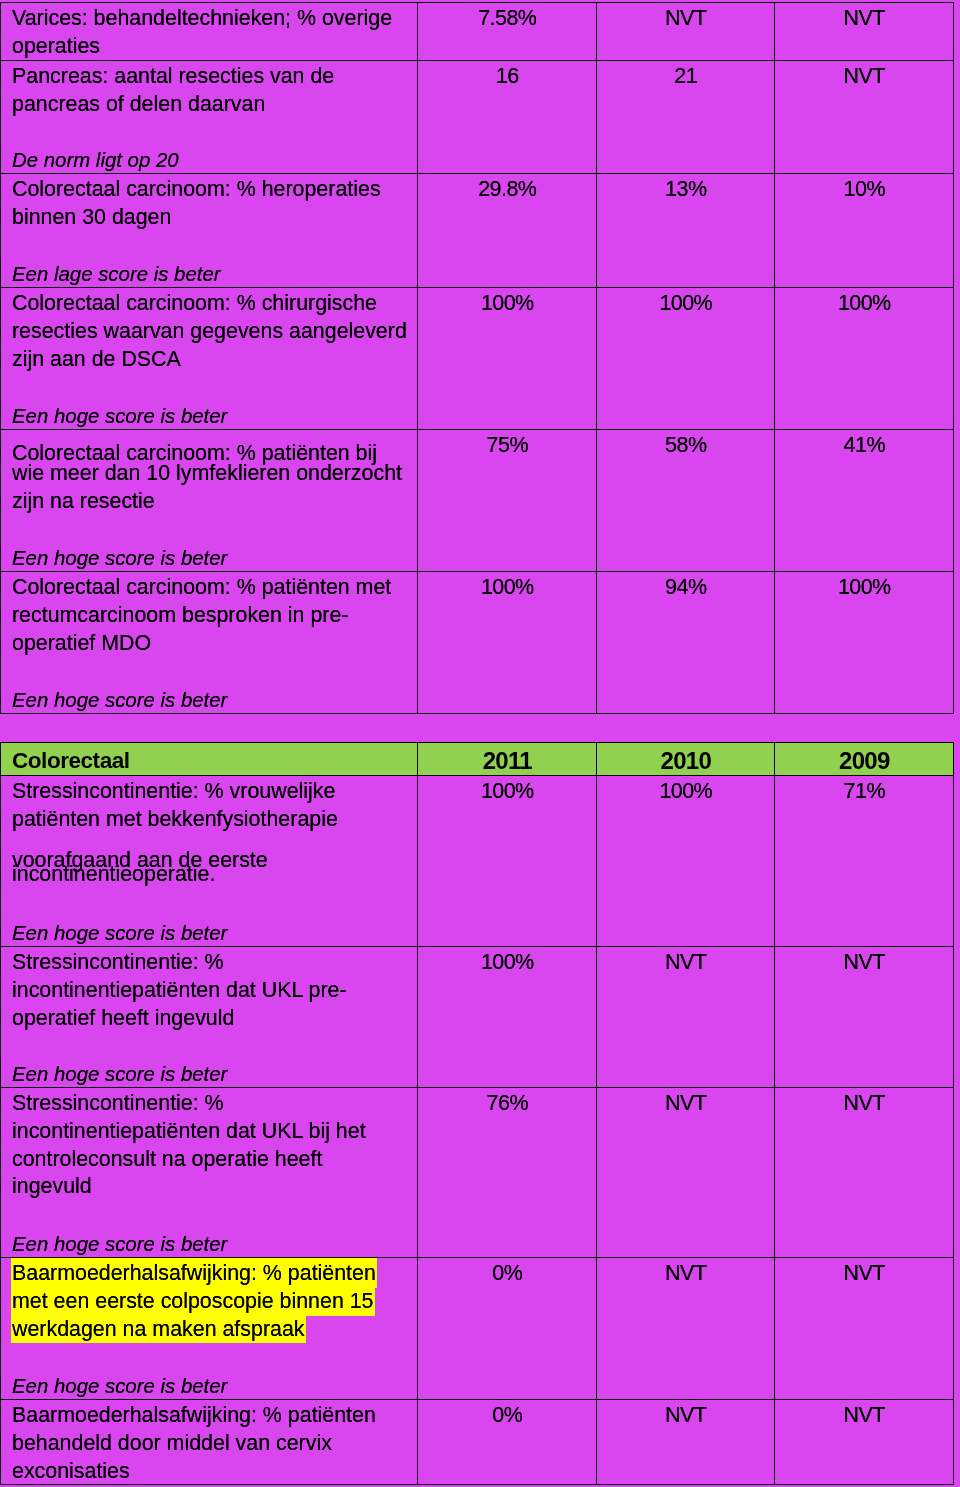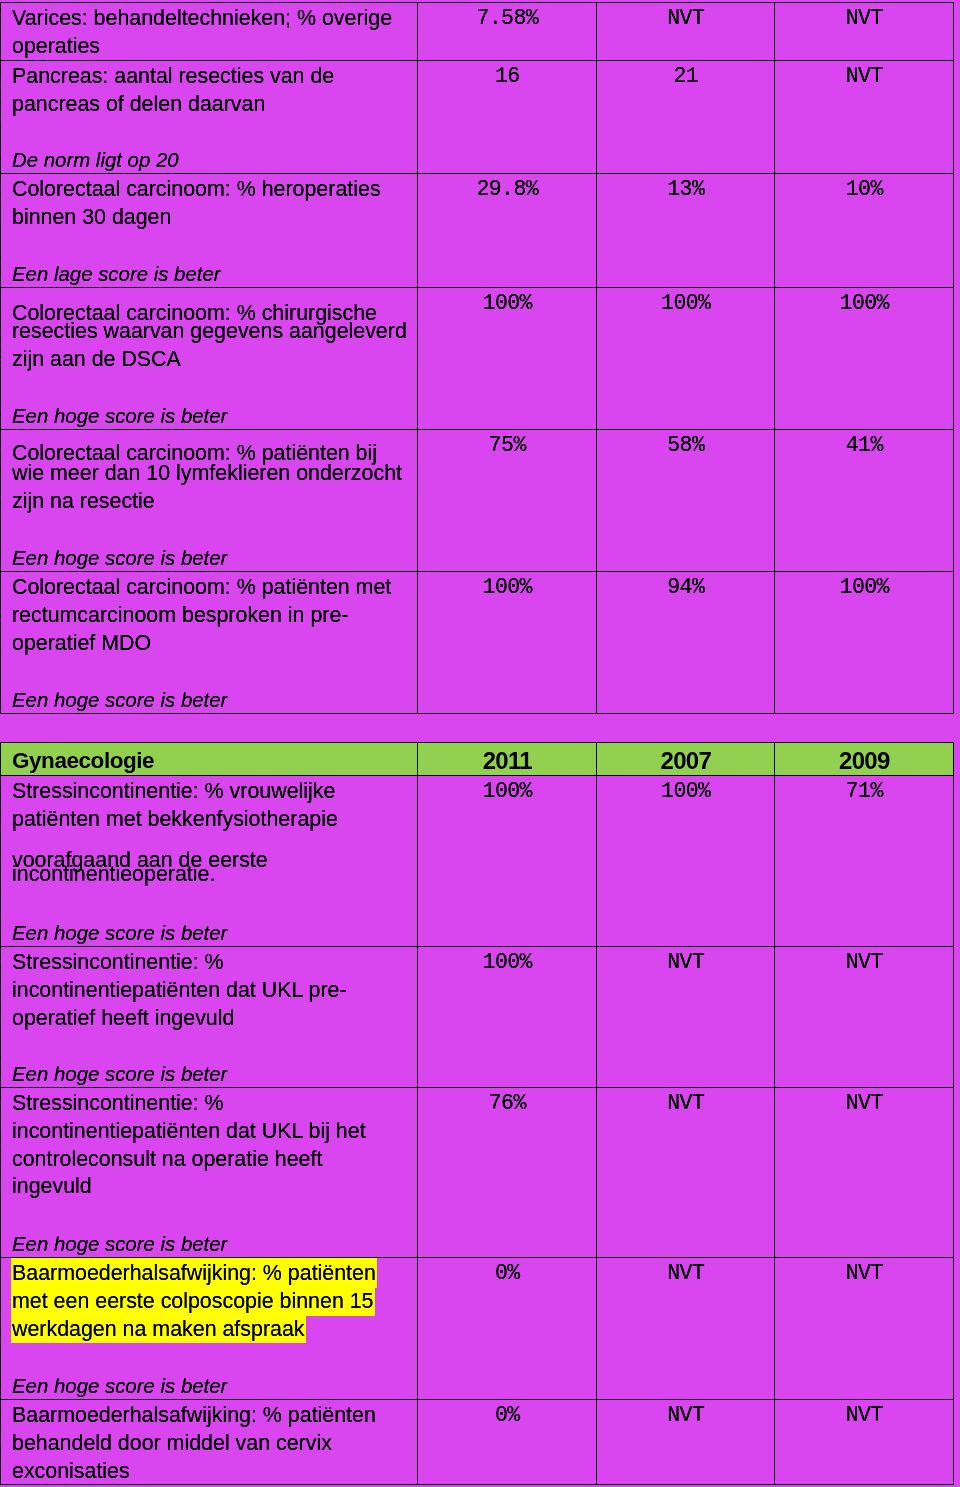--- a/index.html
+++ b/index.html
@@ -3,21 +3,21 @@
 <meta charset="utf-8">
 <style>
   html,body{margin:0;padding:0;background:#ffffff;}
   body{width:960px;height:1487px;font-family:"Liberation Sans",sans-serif;color:#000000;}
   .page{position:relative;width:960px;height:1487px;overflow:hidden;background:#d946ef;}
   table.qt{border-collapse:collapse;table-layout:fixed;position:absolute;left:0px;width:953px;}
   table.qt td{border:1px solid #0a0a0a;vertical-align:top;padding:0;overflow:hidden;position:relative;}
   td > .inner{position:absolute;left:0;top:0;right:0;bottom:0;}
   .ln{position:absolute;left:11px;font-size:21.4px;text-shadow:0 0 0.35px rgba(0,0,0,0.85);line-height:27.8px;white-space:nowrap;}
   .note{position:absolute;left:11px;text-shadow:0 0 0.35px rgba(0,0,0,0.85);font-style:italic;font-size:20.4px;line-height:27.8px;white-space:nowrap;}
-  .val{position:absolute;left:0;right:0;text-shadow:0 0 0.35px rgba(0,0,0,0.85);font-size:21.5px;letter-spacing:-0.55px;line-height:27.8px;text-align:center;text-indent:0.55px;font-family:Liberation Mono, monospace;}
+  .val{position:absolute;left:0;right:0;text-shadow:0 0 0.35px rgba(0,0,0,0.85);font-size:21.5px;letter-spacing:-0.55px;line-height:27.8px;text-align:center;text-indent:0.55px;}
   .hdr td{background:#92D050;}
   .htitle{position:absolute;left:11px;font-size:22.5px;letter-spacing:-0.45px;font-weight:bold;line-height:27.8px;white-space:nowrap;}
   .hyear{position:absolute;left:0;right:0;font-size:24px;letter-spacing:-0.7px;font-weight:bold;line-height:27.8px;text-align:center;text-indent:0.7px;}
   .hl{background:#FFFF00;display:inline-block;line-height:27.8px;padding:2.2px 1px 0 1px;margin:-2.2px 0 0 -1px;}
 </style>
 </head>
 <body>
 
 <div class="page">
 <table class="qt" style="top:2px;">
@@ -95,21 +95,21 @@
           </td>
           <td>
             <div class="inner">
               <div class="val" style="top:2.00px">10%</div>
             </div>
           </td>
         </tr>
 <tr style="height:142px">
           <td>
             <div class="inner">
-              <div class="ln" style="top:12px">Colorectaal carcinoom: % chirurgische</div>
+              <div class="ln" style="top:2.00px">Colorectaal carcinoom: % chirurgische</div>
               <div class="ln" style="top:29.80px">resecties waarvan gegevens aangeleverd</div>
               <div class="ln" style="top:57.60px">zijn aan de DSCA</div>
               <div class="note" style="top:115.20px">Een hoge score is beter</div>
             </div>
           </td>
           <td>
             <div class="inner">
               <div class="val" style="top:2.00px">100%</div>
             </div>
           </td>
@@ -180,31 +180,31 @@
 <colgroup>
         <col style="width:417px">
         <col style="width:179px">
         <col style="width:178px">
         <col style="width:179px">
       </colgroup>
 <tbody>
 <tr class="hdr" style="height:33px">
           <td>
             <div class="inner">
-              <div class="htitle" style="top:3.80px">Gynaecologie</div>
+              <div class="htitle" style="top:3.80px">Colorectaal</div>
             </div>
           </td>
           <td>
             <div class="inner">
               <div class="hyear" style="top:3.80px">2011</div>
             </div>
           </td>
           <td>
             <div class="inner">
-              <div class="hyear" style="top:3.80px">2007</div>
+              <div class="hyear" style="top:3.80px">2010</div>
             </div>
           </td>
           <td>
             <div class="inner">
               <div class="hyear" style="top:3.80px">2009</div>
             </div>
           </td>
         </tr>
 <tr style="height:171px">
           <td>

